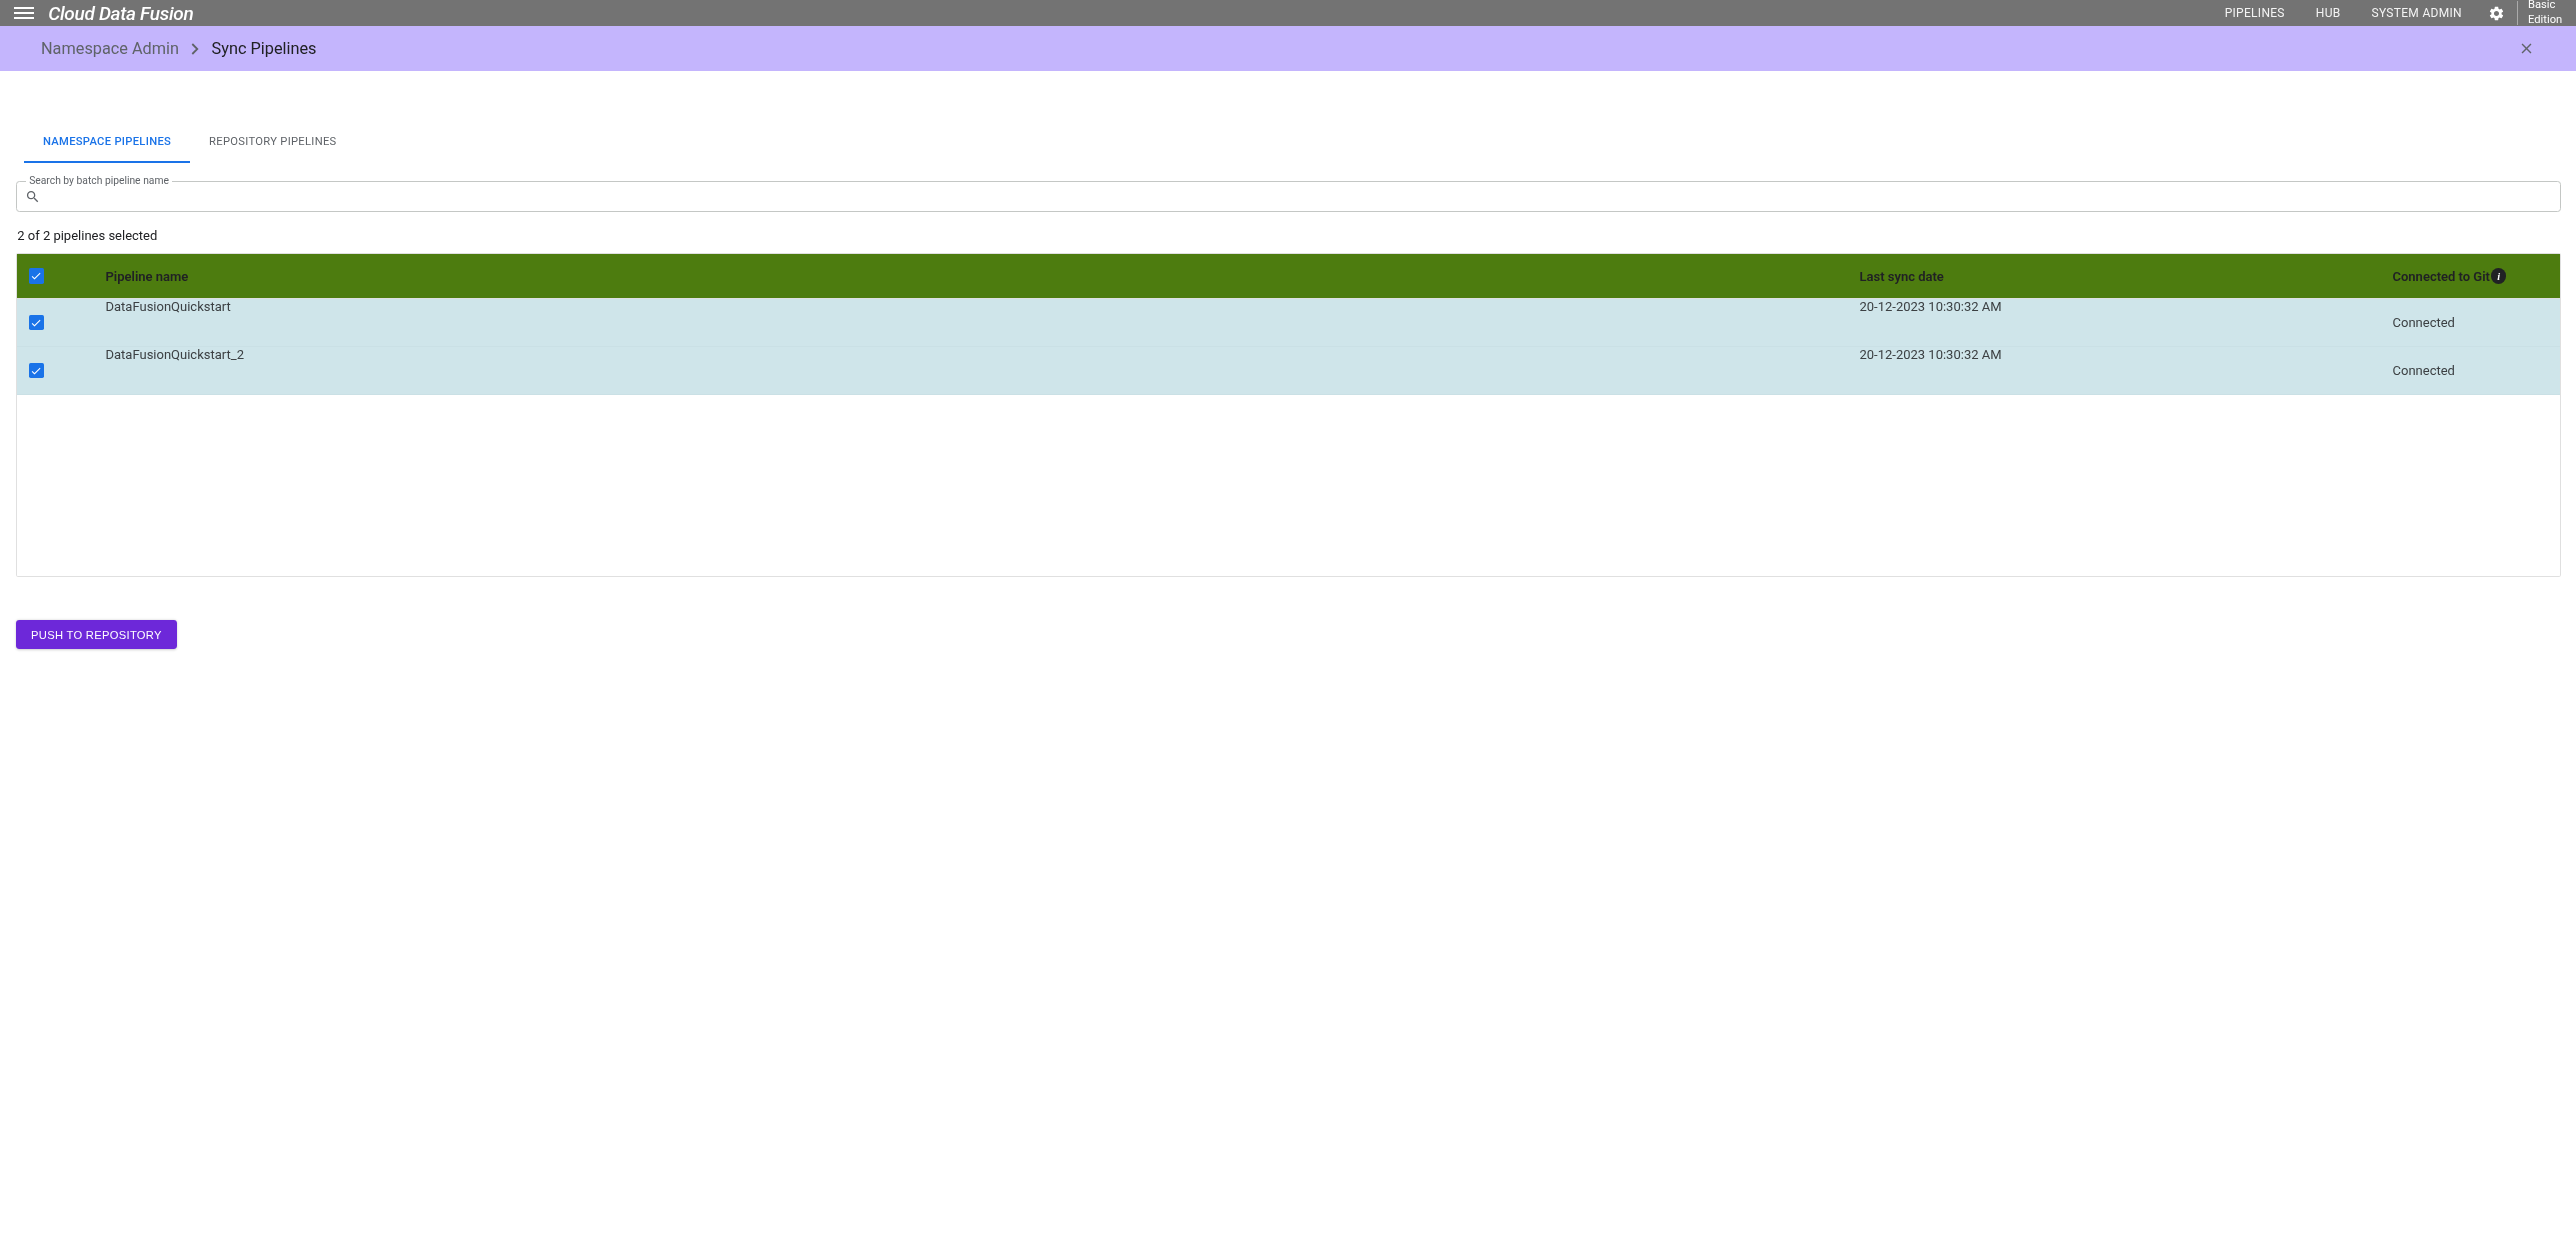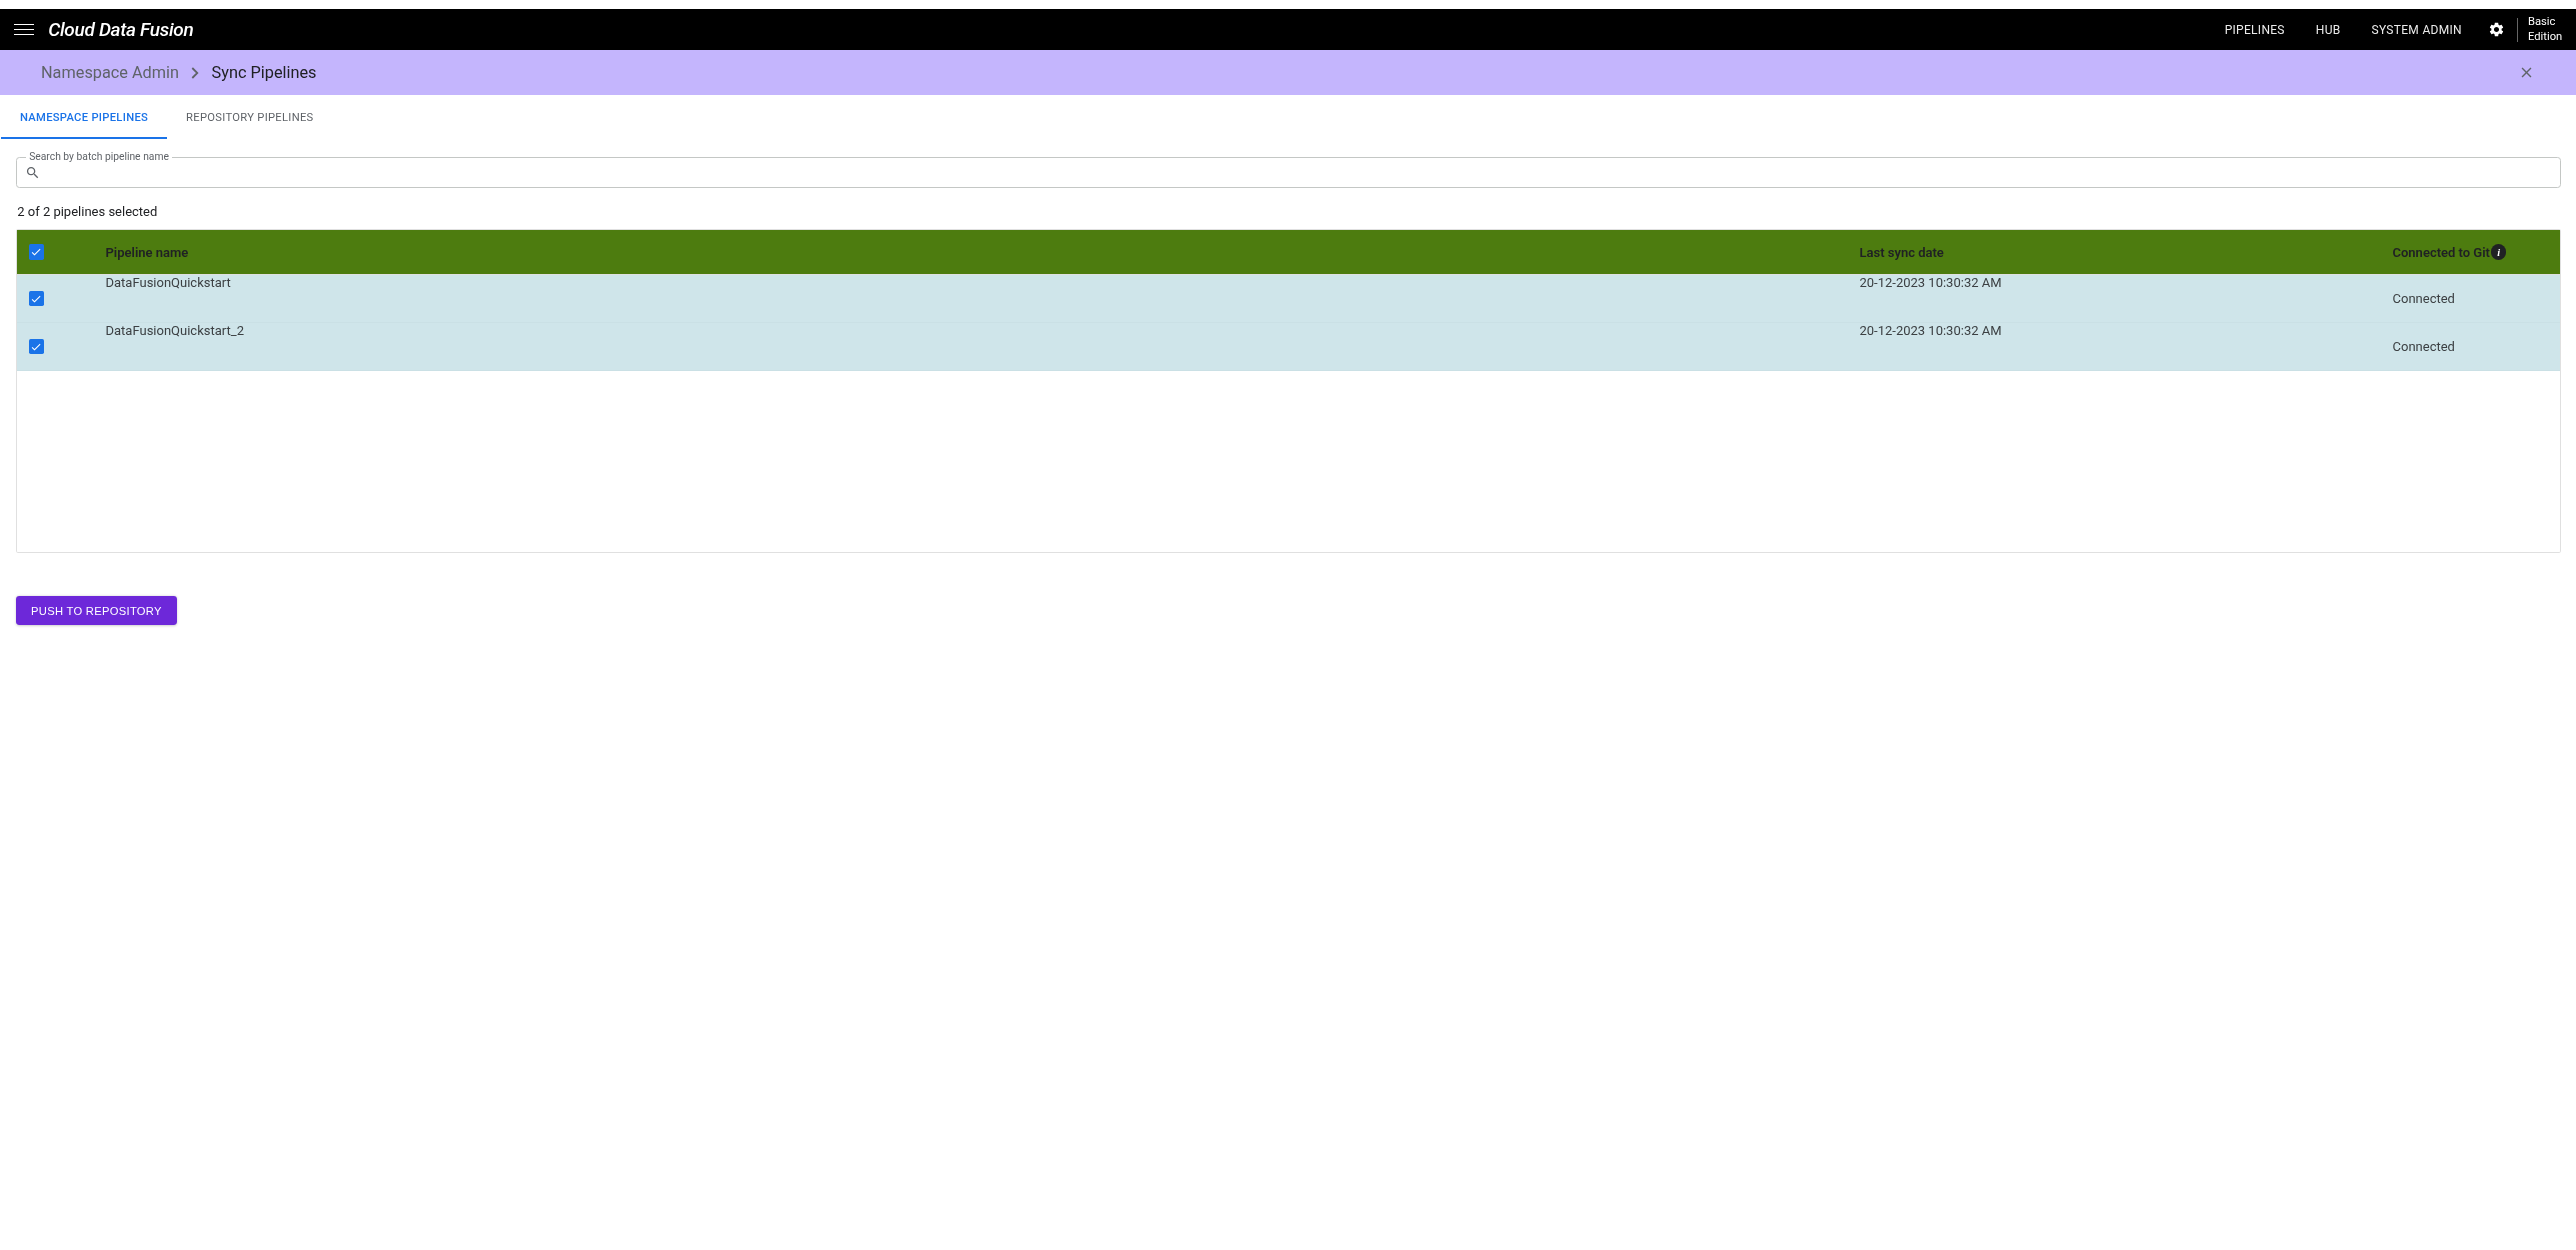--- a/index.html
+++ b/index.html
@@ -6,27 +6,26 @@
       box-sizing: border-box;
       margin: 0;
       padding: 0;
     }
     body {
       font-family: -apple-system, BlinkMacSystemFont, 'Segoe UI', Roboto, 'Helvetica Neue', Arial, sans-serif;
       background: #fff;
       color: #3c4043;
     }
     .header {
-      background: #000000;
-      height: 41px;
+      background: #737373;
+      height: 26px;
       display: flex;
       align-items: center;
       padding: 0 13.8px;
       color: #fff;
-      margin-top: 9px;
     }
     .menu-icon {
       width: 20.6px;
       height: 20.6px;
       margin-right: 13.8px;
       cursor: pointer;
       display: flex;
       flex-direction: column;
       justify-content: center;
       gap: 3.4px;
@@ -94,22 +93,23 @@
     .close-btn {
       position: absolute;
       right: 41px;
       width: 17px;
       height: 17px;
       cursor: pointer;
       color: #5f6368;
     }
     .tabs {
       display: flex;
-      padding: 0 1px;
+      padding: 0 24px;
       border-bottom: 0.9px solid transparent;
+      margin-top: 48px;
     }
     .tab {
       padding: 15.5px 19px 13.8px;
       font-size: 11.2px;
       letter-spacing: 0.3px;
       color: #5f6368;
       cursor: pointer;
       border-bottom: 2.6px solid transparent;
     }
     .tab.active {

